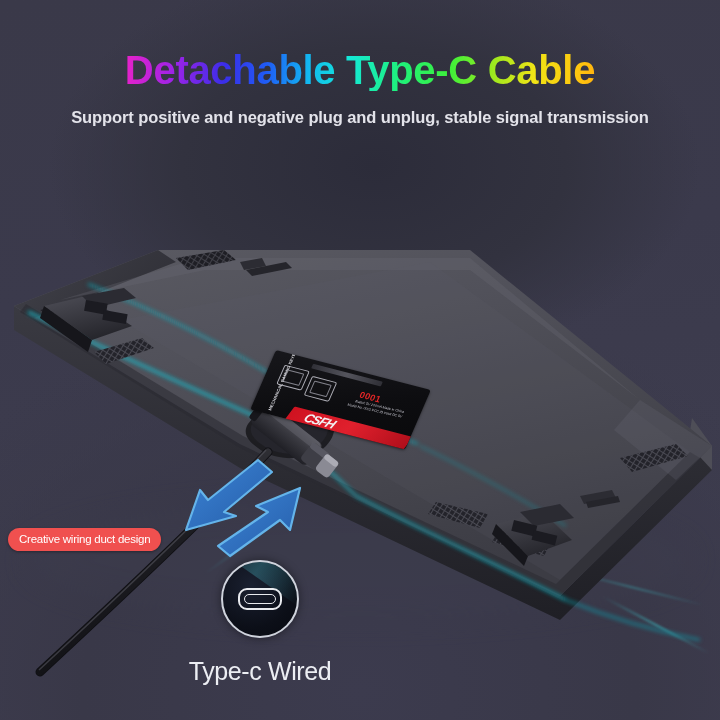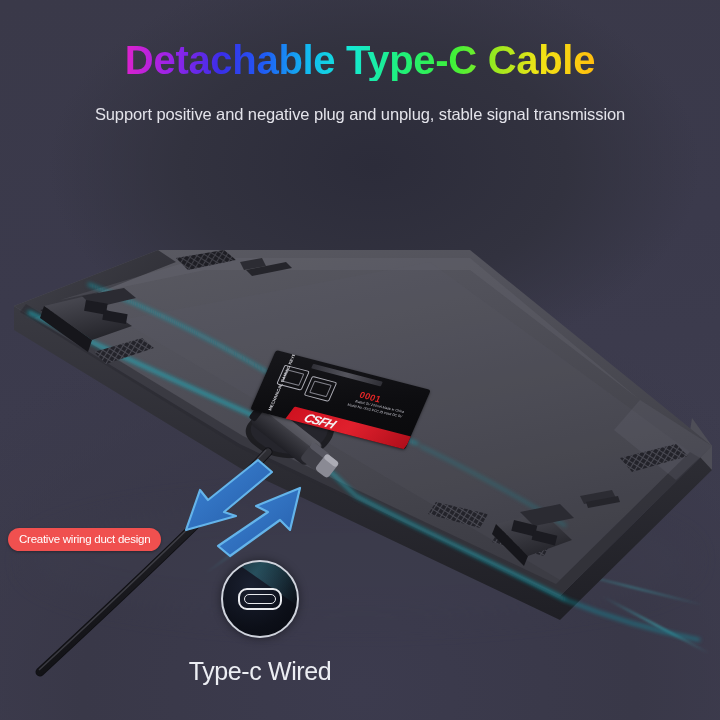--- a/index.html
+++ b/index.html
@@ -21,21 +21,21 @@
 
   
   .header {
     position: absolute;
     left: 0; top: 0;
     width: 720px;
     text-align: center;
     z-index: 40;
   }
   .title {
-    margin: 2px;
+    margin: 12px;
     padding-top: 38px;
     font-size: 40px;
     font-weight: bold;
     letter-spacing: -0.3px;
     line-height: 1.02;
     background-image: linear-gradient(95deg,
         #ff1414 0%,
         #ff1f6e 8%,
         #ef22c6 16%,
         #9a23e8 24%,
@@ -49,24 +49,24 @@
         #f0e416 75%,
         #ffc20e 82%,
         #ff7a12 90%,
         #f52a18 100%);
     -webkit-background-clip: text;
     background-clip: text;
     color: transparent;
     -webkit-text-fill-color: transparent;
   }
   .subtitle {
-    margin: 24px 0 0 0;
+    margin: 17px 0 0 0;
     font-size: 16.5px;
     color: #e3e3ea;
-    font-weight: 400;
+    font-weight: 700;
     letter-spacing: -0.1px;
   }
 
   
   .streak {
     position: absolute;
     background: linear-gradient(90deg, rgba(42,200,210,0) 0%, rgba(60,210,215,.55) 50%, rgba(42,200,210,0) 100%);
     height: 2px;
     filter: blur(1.1px);
     z-index: 2;

